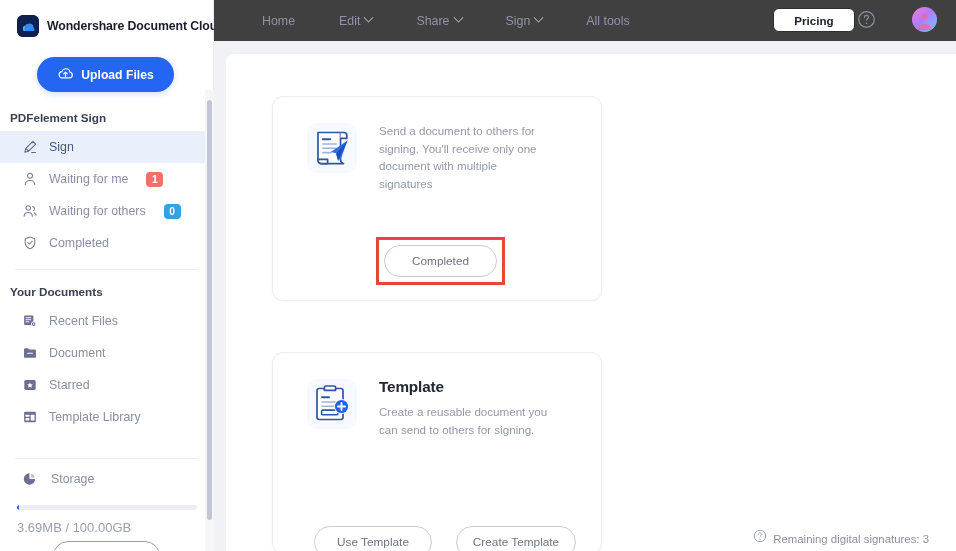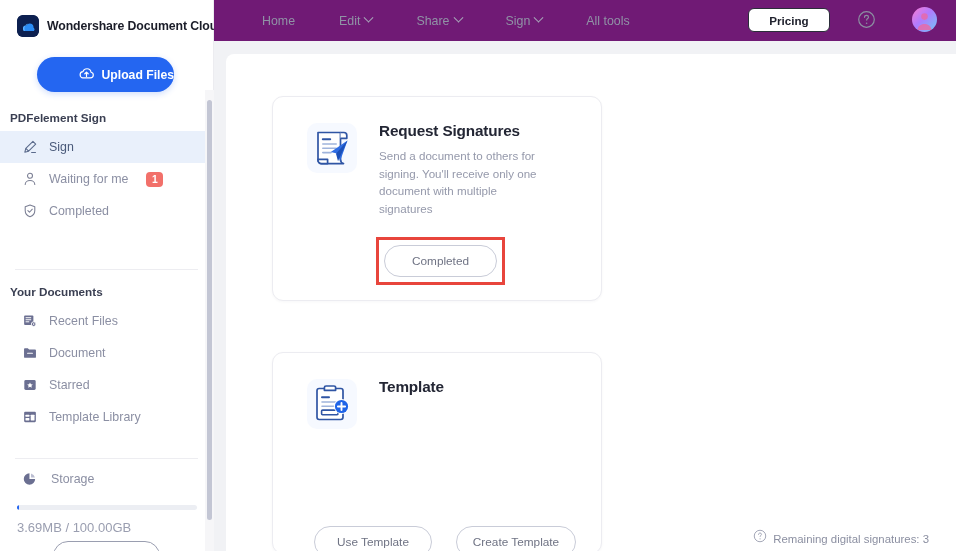--- a/index.html
+++ b/index.html
@@ -35,21 +35,21 @@
     font-size: 12.3px; font-weight: bold; color: #1b1d29;
     letter-spacing: -0.1px; white-space: nowrap;
   }
 
   .upload-btn {
     position: absolute; left: 37px; top: 57px;
     width: 137px; height: 35px;
     background: #2466f1; border: none; border-radius: 18px;
     color: #fff; font-size: 12.2px; font-weight: bold;
     font-family: "Liberation Sans", sans-serif;
-    display: flex; align-items: center; justify-content: flex-end; gap: 7px;
+    display: flex; align-items: center; justify-content: center; gap: 7px;
     cursor: pointer;
     box-shadow: 0 2px 6px rgba(36,102,241,0.22);
   }
 
   .section-label {
     font-size: 11.7px; font-weight: bold; color: #3a3f52;
     padding-left: 10px;
   }
   #sec-pdf { position: absolute; left: 0; top: 111px; }
   #sec-docs { position: absolute; left: 0; top: 285px; }
@@ -126,40 +126,40 @@
     position: absolute; left: 207px; top: 100px;
     width: 5px; height: 420px;
     background: #c3c6d4; border-radius: 3px;
     cursor: pointer;
   }
 
   
   .topbar {
     position: absolute; left: 214px; top: 0;
     width: 742px; height: 41px;
-    background: #701a75;
+    background: #404040;
   }
   .topnav {
     position: absolute; left: 26px; top: 0; height: 41px;
     display: flex; align-items: center; gap: 0;
   }
   .topnav-item {
     font-size: 12.4px; color: #9093a6;
     padding: 0 22px; height: 41px;
     display: flex; align-items: center; gap: 5px;
     cursor: pointer; white-space: nowrap;
   }
   .caret {
     display: inline-block; width: 7px; height: 7px;
     border-right: 1.3px solid #a9acbb;
     border-bottom: 1.3px solid #a9acbb;
     transform: rotate(45deg) translate(-2px,-2px);
   }
   .pricing-btn {
-    position: absolute; right: 126px; top: 8px;
+    position: absolute; right: 101px; top: 8px;
     width: 82px; height: 24px;
     border: 1px solid #2b2d3a; border-radius: 6px;
     background: #fff; cursor: pointer;
     font-family: "Liberation Sans", sans-serif;
     font-size: 11.6px; font-weight: bold; color: #20222e;
     display: flex; align-items: center; justify-content: center; text-align: right;
   }
   .help-btn {
     position: absolute; right: 80px; top: 10px;
     width: 19px; height: 19px; cursor: pointer;
@@ -285,20 +285,32 @@
         <span class="nav-ico">
           <svg width="16" height="16" viewBox="0 0 18 18" fill="none">
             <circle cx="9" cy="5.4" r="2.8" stroke="#7b7f94" stroke-width="1.2"></circle>
             <path d="M3.6 15.2c0-2.6 2.4-4.5 5.4-4.5s5.4 1.9 5.4 4.5" stroke="#7b7f94" stroke-width="1.2" stroke-linecap="round"></path>
           </svg>
         </span>
         <span class="nav-label">Waiting for me</span>
         <span class="badge red">1</span>
       </div>
 
+      <div class="nav-item">
+        <span class="nav-ico">
+          <svg width="16" height="16" viewBox="0 0 18 18" fill="none">
+            <circle cx="7" cy="5.6" r="2.5" stroke="#7b7f94" stroke-width="1.2"></circle>
+            <path d="M2.4 14.8c0-2.4 2-4.2 4.6-4.2s4.6 1.8 4.6 4.2" stroke="#7b7f94" stroke-width="1.2" stroke-linecap="round"></path>
+            <path d="M12 4.1c1.2.2 2.1 1.2 2.1 2.4 0 .9-.5 1.7-1.2 2.1" stroke="#7b7f94" stroke-width="1.2" stroke-linecap="round"></path>
+            <path d="M13.6 10.9c1.3.55 2.1 1.6 2.1 2.9" stroke="#7b7f94" stroke-width="1.2" stroke-linecap="round"></path>
+          </svg>
+        </span>
+        <span class="nav-label">Waiting for others</span>
+        <span class="badge blue">0</span>
+      </div>
 
       <div class="nav-item">
         <span class="nav-ico">
           <svg width="16" height="16" viewBox="0 0 18 18" fill="none">
             <path d="M9 2.2l5.4 2v4.3c0 3.2-2.2 5.9-5.4 7-3.2-1.1-5.4-3.8-5.4-7V4.2l5.4-2z" stroke="#7b7f94" stroke-width="1.2" stroke-linejoin="round"></path>
             <path d="M6.6 8.6l1.8 1.8 3.2-3.4" stroke="#7b7f94" stroke-width="1.2" stroke-linecap="round" stroke-linejoin="round"></path>
           </svg>
         </span>
         <span class="nav-label">Completed</span>
       </div>
@@ -427,21 +439,20 @@
               <path d="M15 13.5h22.5v26.8c0 2.4 1.1 3.8 3 4.3H18.6c-2 0-3.6-1.6-3.6-3.6V13.5z" fill="#fff" stroke="#2f55a4" stroke-width="1.7" stroke-linejoin="round"></path>
               <path d="M37.5 13.5h3.4c1.6 0 2.9 1.3 2.9 2.9v2.9h-6.3" fill="#fff" stroke="#2f55a4" stroke-width="1.7" stroke-linejoin="round"></path>
               <path d="M15 40.3h9.6v4.3H18.6c-2 0-3.6-1.6-3.6-3.6v-.7z" fill="#fff" stroke="#2f55a4" stroke-width="1.7" stroke-linejoin="round"></path>
               <path d="M19.8 20.2h7.4" stroke="#2f55a4" stroke-width="2" stroke-linecap="round"></path>
               <path d="M19.8 25h13.4M19.8 29.3h13.4M19.8 33.6h8.3" stroke="#9fb4dc" stroke-width="1.6" stroke-linecap="round"></path>
               <path d="M44.5 21.6L27.8 32.9l7.2 1.9 2 7.4 7.5-20.6z" fill="#2f6de3"></path>
               <path d="M44.5 21.6L35 42.2l-2-7.4 11.5-13.2z" fill="#1c50b8"></path>
             </svg>
           </span>
           <div class="card-text">
-            <div class="card-title">Request Signatures</div>
             <div class="card-desc">Send a document to others for signing. You'll receive only one document with multiple signatures</div>
           </div>
         </div>
         <div id="initiate-wrap">
           <button class="pill-btn" id="btn-initiate">Completed</button>
         </div>
       </div>
 
       <div class="card" id="card-template">
         <div class="card-head">
@@ -453,20 +464,21 @@
               <path d="M19 22.2h7" stroke="#2f55a4" stroke-width="2" stroke-linecap="round"></path>
               <path d="M19 27h16M19 31.3h16" stroke="#9fb4dc" stroke-width="1.6" stroke-linecap="round"></path>
               <rect x="18.6" y="35.1" width="16.4" height="4.6" rx="1" stroke="#2f55a4" stroke-width="1.6"></rect>
               <circle cx="38.5" cy="31.5" r="7.6" fill="#fff"></circle>
               <circle cx="38.5" cy="31.5" r="6.6" fill="#1f64e8"></circle>
               <path d="M38.5 27.9v7.2M34.9 31.5h7.2" stroke="#fff" stroke-width="1.9" stroke-linecap="round"></path>
             </svg>
           </span>
           <div class="card-text">
             <div class="card-title">Template</div>
+            <div class="card-desc">Create a reusable document you can send to others for signing.</div>
           </div>
         </div>
         <div class="tpl-btns">
           <button class="pill-btn" id="btn-use-template">Use Template</button>
           <button class="pill-btn" id="btn-create-template">Create Template</button>
         </div>
       </div>
 
       <div class="footer-note">
         <span>

